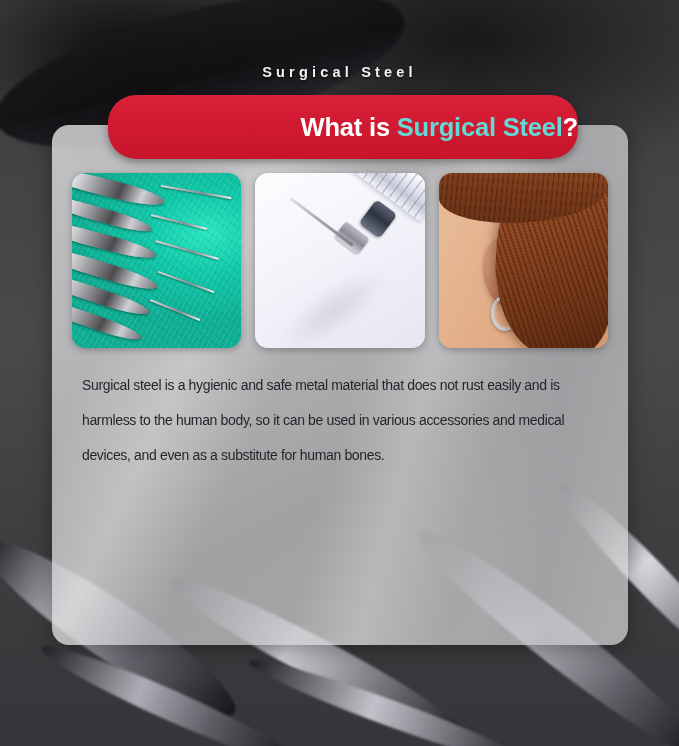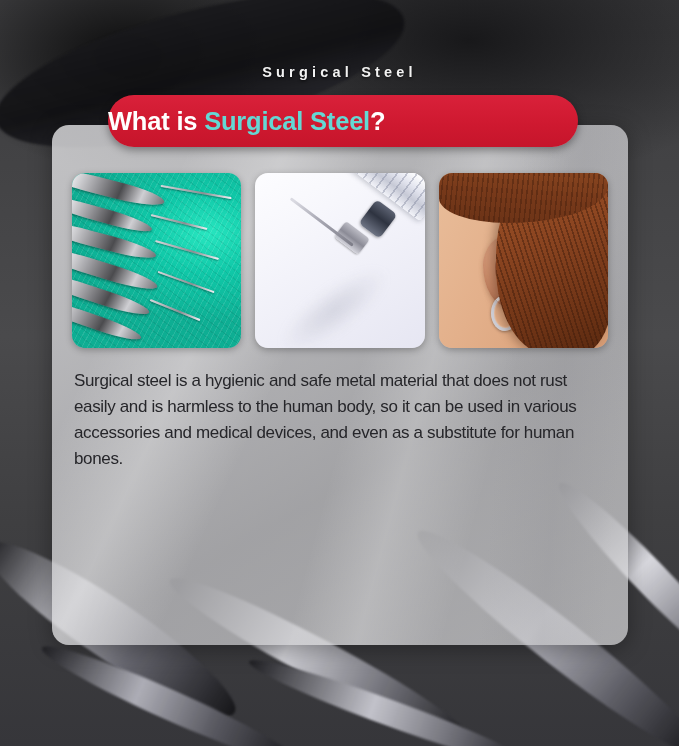--- a/index.html
+++ b/index.html
@@ -75,27 +75,27 @@
       linear-gradient(105deg, rgba(255,255,255,0.00) 52%, rgba(255,255,255,0.22) 62%, rgba(255,255,255,0.00) 74%),
       linear-gradient(95deg, rgba(120,120,125,0.00) 76%, rgba(140,140,145,0.22) 86%, rgba(120,120,125,0.00) 96%);
   }
 
   
   .title-pill {
     position: absolute;
     left: 108px;
     top: 95px;
     width: 470px;
-    height: 52px;
+    height: 64px;
     border-radius: 28px;
     background: linear-gradient(180deg, #d9213a 0%, #cf1930 55%, #c6152b 100%);
     box-shadow: 0 3px 9px rgba(0,0,0,0.38);
     display: flex;
     align-items: center;
-    justify-content: flex-start;
+    justify-content: flex-end;
   }
   .title-text {
     font-size: 25.5px;
     font-weight: 700;
     letter-spacing: -0.2px;
     white-space: nowrap;
     color: #ffffff;
   }
   .title-text .hl { color: #64d8d4; }
   .title-text .qm { color: #ffffff; }
@@ -250,24 +250,24 @@
 
   
   .body-wrap {
     position: absolute;
     left: 22px;
     top: 243px;
     width: 535px;
   }
   .para {
     color: #26262a;
-    font-size: 17px;
-    line-height: 26px;
+    font-size: 14px;
+    line-height: 35px;
     letter-spacing: -0.35px;
-    margin: 0 0 24px 0;
+    margin: 0 0 24px 8px;
   }
   .para:last-child { margin-bottom: 0; }
 </style>
 </head>
 <body>
 
 <div id="root">
 
   <div class="bg">
     <div class="bg-chrome">

